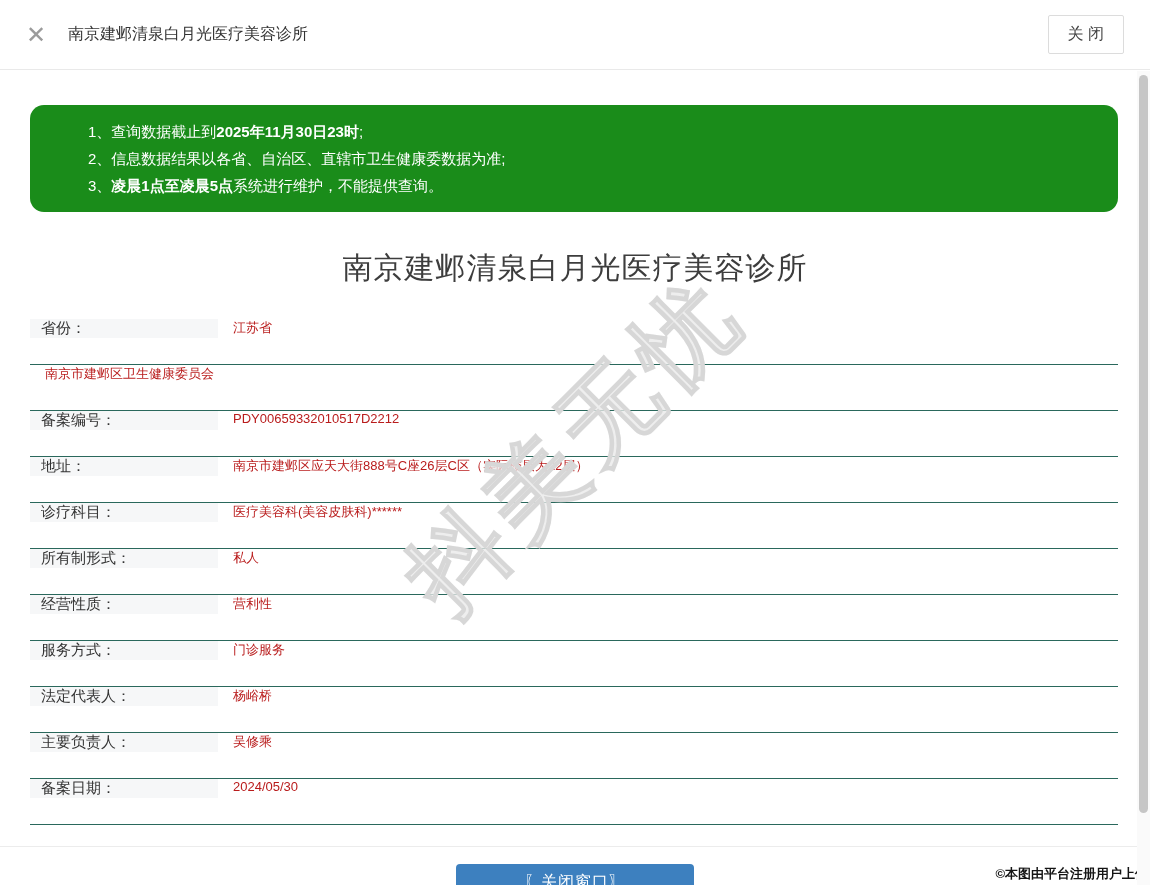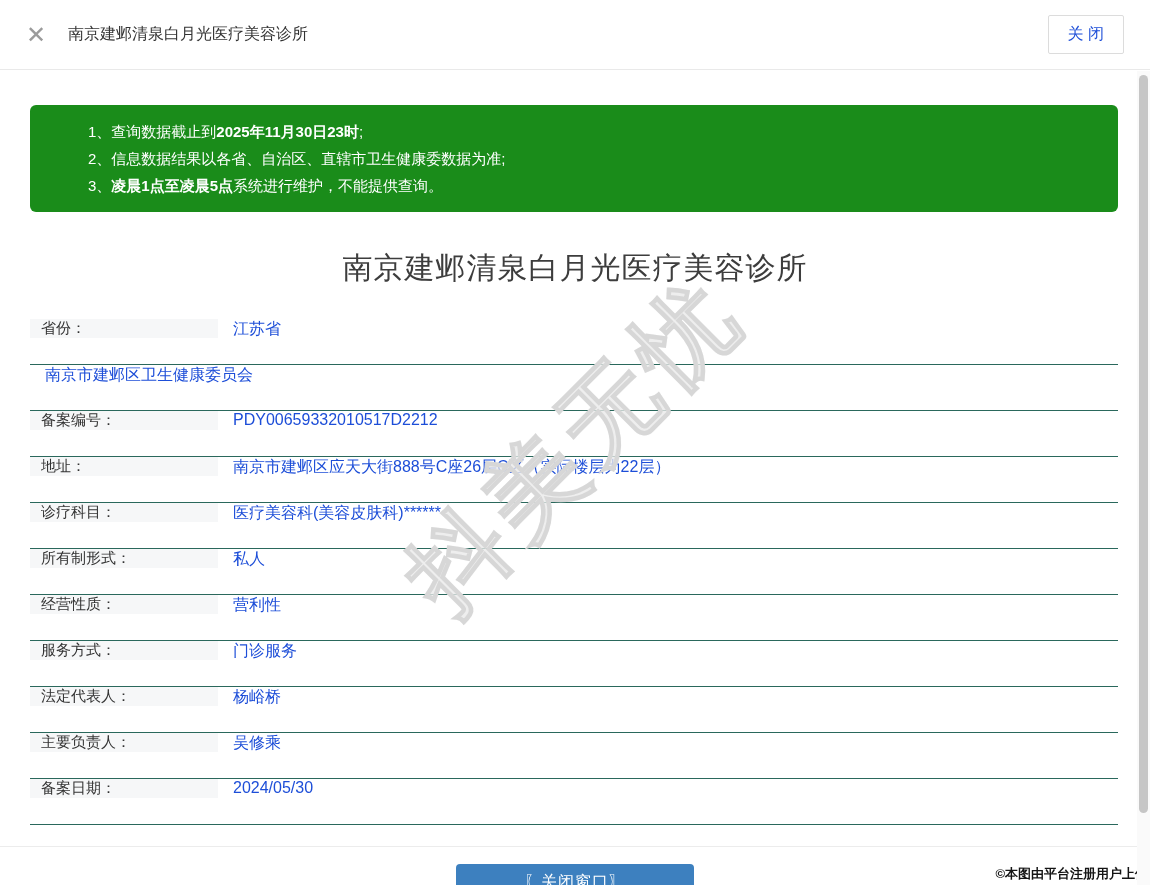--- a/index.html
+++ b/index.html
@@ -14,26 +14,26 @@
     padding:0 26px; border-bottom:1px solid #e9e9e9; background:#fff;
   }
   .x-icon {
     font-size:24px; color:#9b9b9b; margin-right:22px; cursor:pointer;
     line-height:1; font-weight:400;
   }
   .topbar-title { font-size:16px; color:#333; }
   .topbar-spacer { flex:1; }
   .close-btn {
     background:#fff; border:1px solid #dcdcdc; border-radius:2px;
-    font-size:16px; color:#1d4ed8; padding:8px 19px; cursor:pointer;
+    font-size:16px; color:#404040; padding:8px 19px; cursor:pointer;
     font-family:inherit;
   }
   
   .notice {
-    margin:35px 32px 0 30px; background:#1a8c1a; border-radius:6px;
+    margin:35px 32px 0 30px; background:#1a8c1a; border-radius:14px;
     color:#fff; padding:13px 24px 13px 58px; font-size:15px; line-height:27px;
   }
   .notice-line { white-space:nowrap; }
   .notice-line b { font-weight:bold; }
   
   .main-title {
     text-align:center; font-size:30px; color:#3d3d3d; font-weight:400;
     margin-top:36px; letter-spacing:1px;
   }
   
@@ -41,21 +41,21 @@
   .row {
     display:flex; height:46px; border-bottom:1px solid #2a685c;
     align-items:flex-start; background:#fff;
   }
   .row-label {
     width:188px; background:#f6f7f8; display:flex; align-items:center;
     padding-left:11px; font-size:15px; color:#333; flex-shrink:0;
   }
   .row-value {
     display:flex; align-items:center; padding-left:15px;
-    font-size:16px; color:#1d4ed8;
+    font-size:13px; color:#b91c1c;
   }
   
   .watermark {
     position:absolute; left:345px; top:385px; width:460px; height:120px;
     transform:rotate(-45deg); pointer-events:none; z-index:6;
     font-size:96px; letter-spacing:10px; text-align:center; line-height:120px;
     color:rgba(255,255,255,0.55);
     -webkit-text-stroke:1.5px #d7d7d7;
     text-shadow:0 0 1px rgba(180,180,180,0.5);
     font-weight:700; white-space:nowrap;

